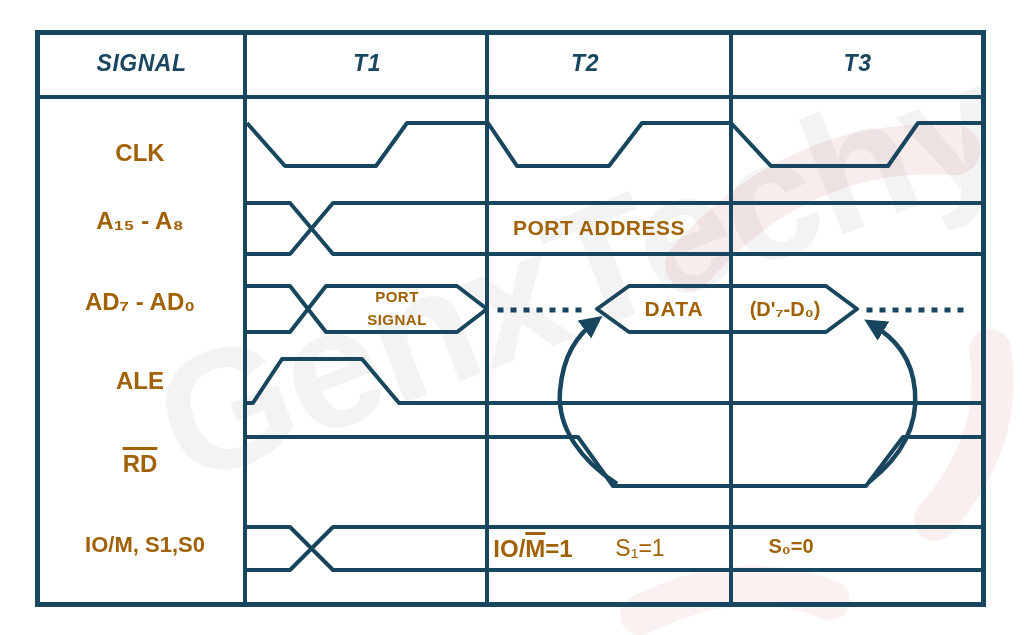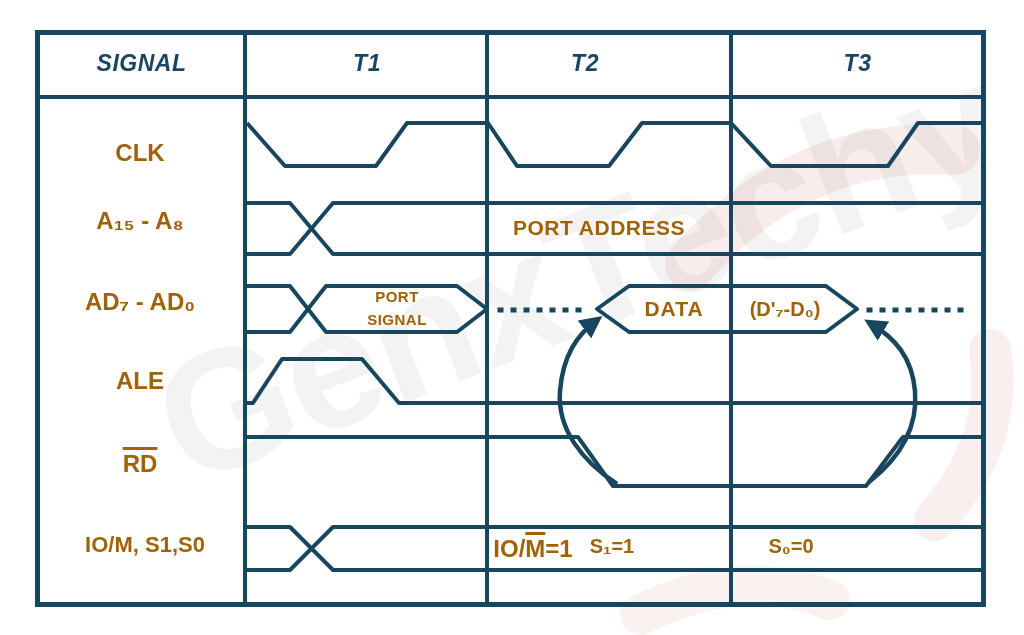--- a/index.html
+++ b/index.html
@@ -41,21 +41,21 @@
   .lb-rd{top:450px;}
   .lb-status{top:532px;font-size:22px;padding-left:10px;}
   .ov{text-decoration:overline;text-decoration-thickness:2.5px;}
   
   .anno{position:absolute;text-align:center;color:#a16207;font-weight:700;}
   .an-portaddr{left:489px;width:220px;top:216px;font-size:21px;letter-spacing:0.5px;}
   .an-hex1{left:327px;width:140px;top:285px;font-size:15px;font-weight:600;line-height:1.55;letter-spacing:0.5px;}
   .an-data{left:614px;width:120px;top:297px;font-size:21px;letter-spacing:1px;}
   .an-drange{left:723px;width:124px;top:298px;font-size:20px;font-weight:600;}
   .an-iom{left:487px;width:92px;top:535px;font-size:24px;font-weight:600;}
-  .an-s1{left:572px;width:80px;top:535px;font-size:20px;font-weight:700;}
+  .an-s1{left:600px;width:80px;top:535px;font-size:23px;font-weight:400;}
   .an-s0{left:751px;width:80px;top:535px;font-size:20px;font-weight:600;}
   .waves{position:absolute;left:0;top:0;pointer-events:none;}
 </style>
 </head>
 <body>
 
 <div class="stage">
 
   <div class="wm-text">GenxTechy</div>
   <svg class="decor" width="1024" height="635" viewBox="0 0 1024 635">

